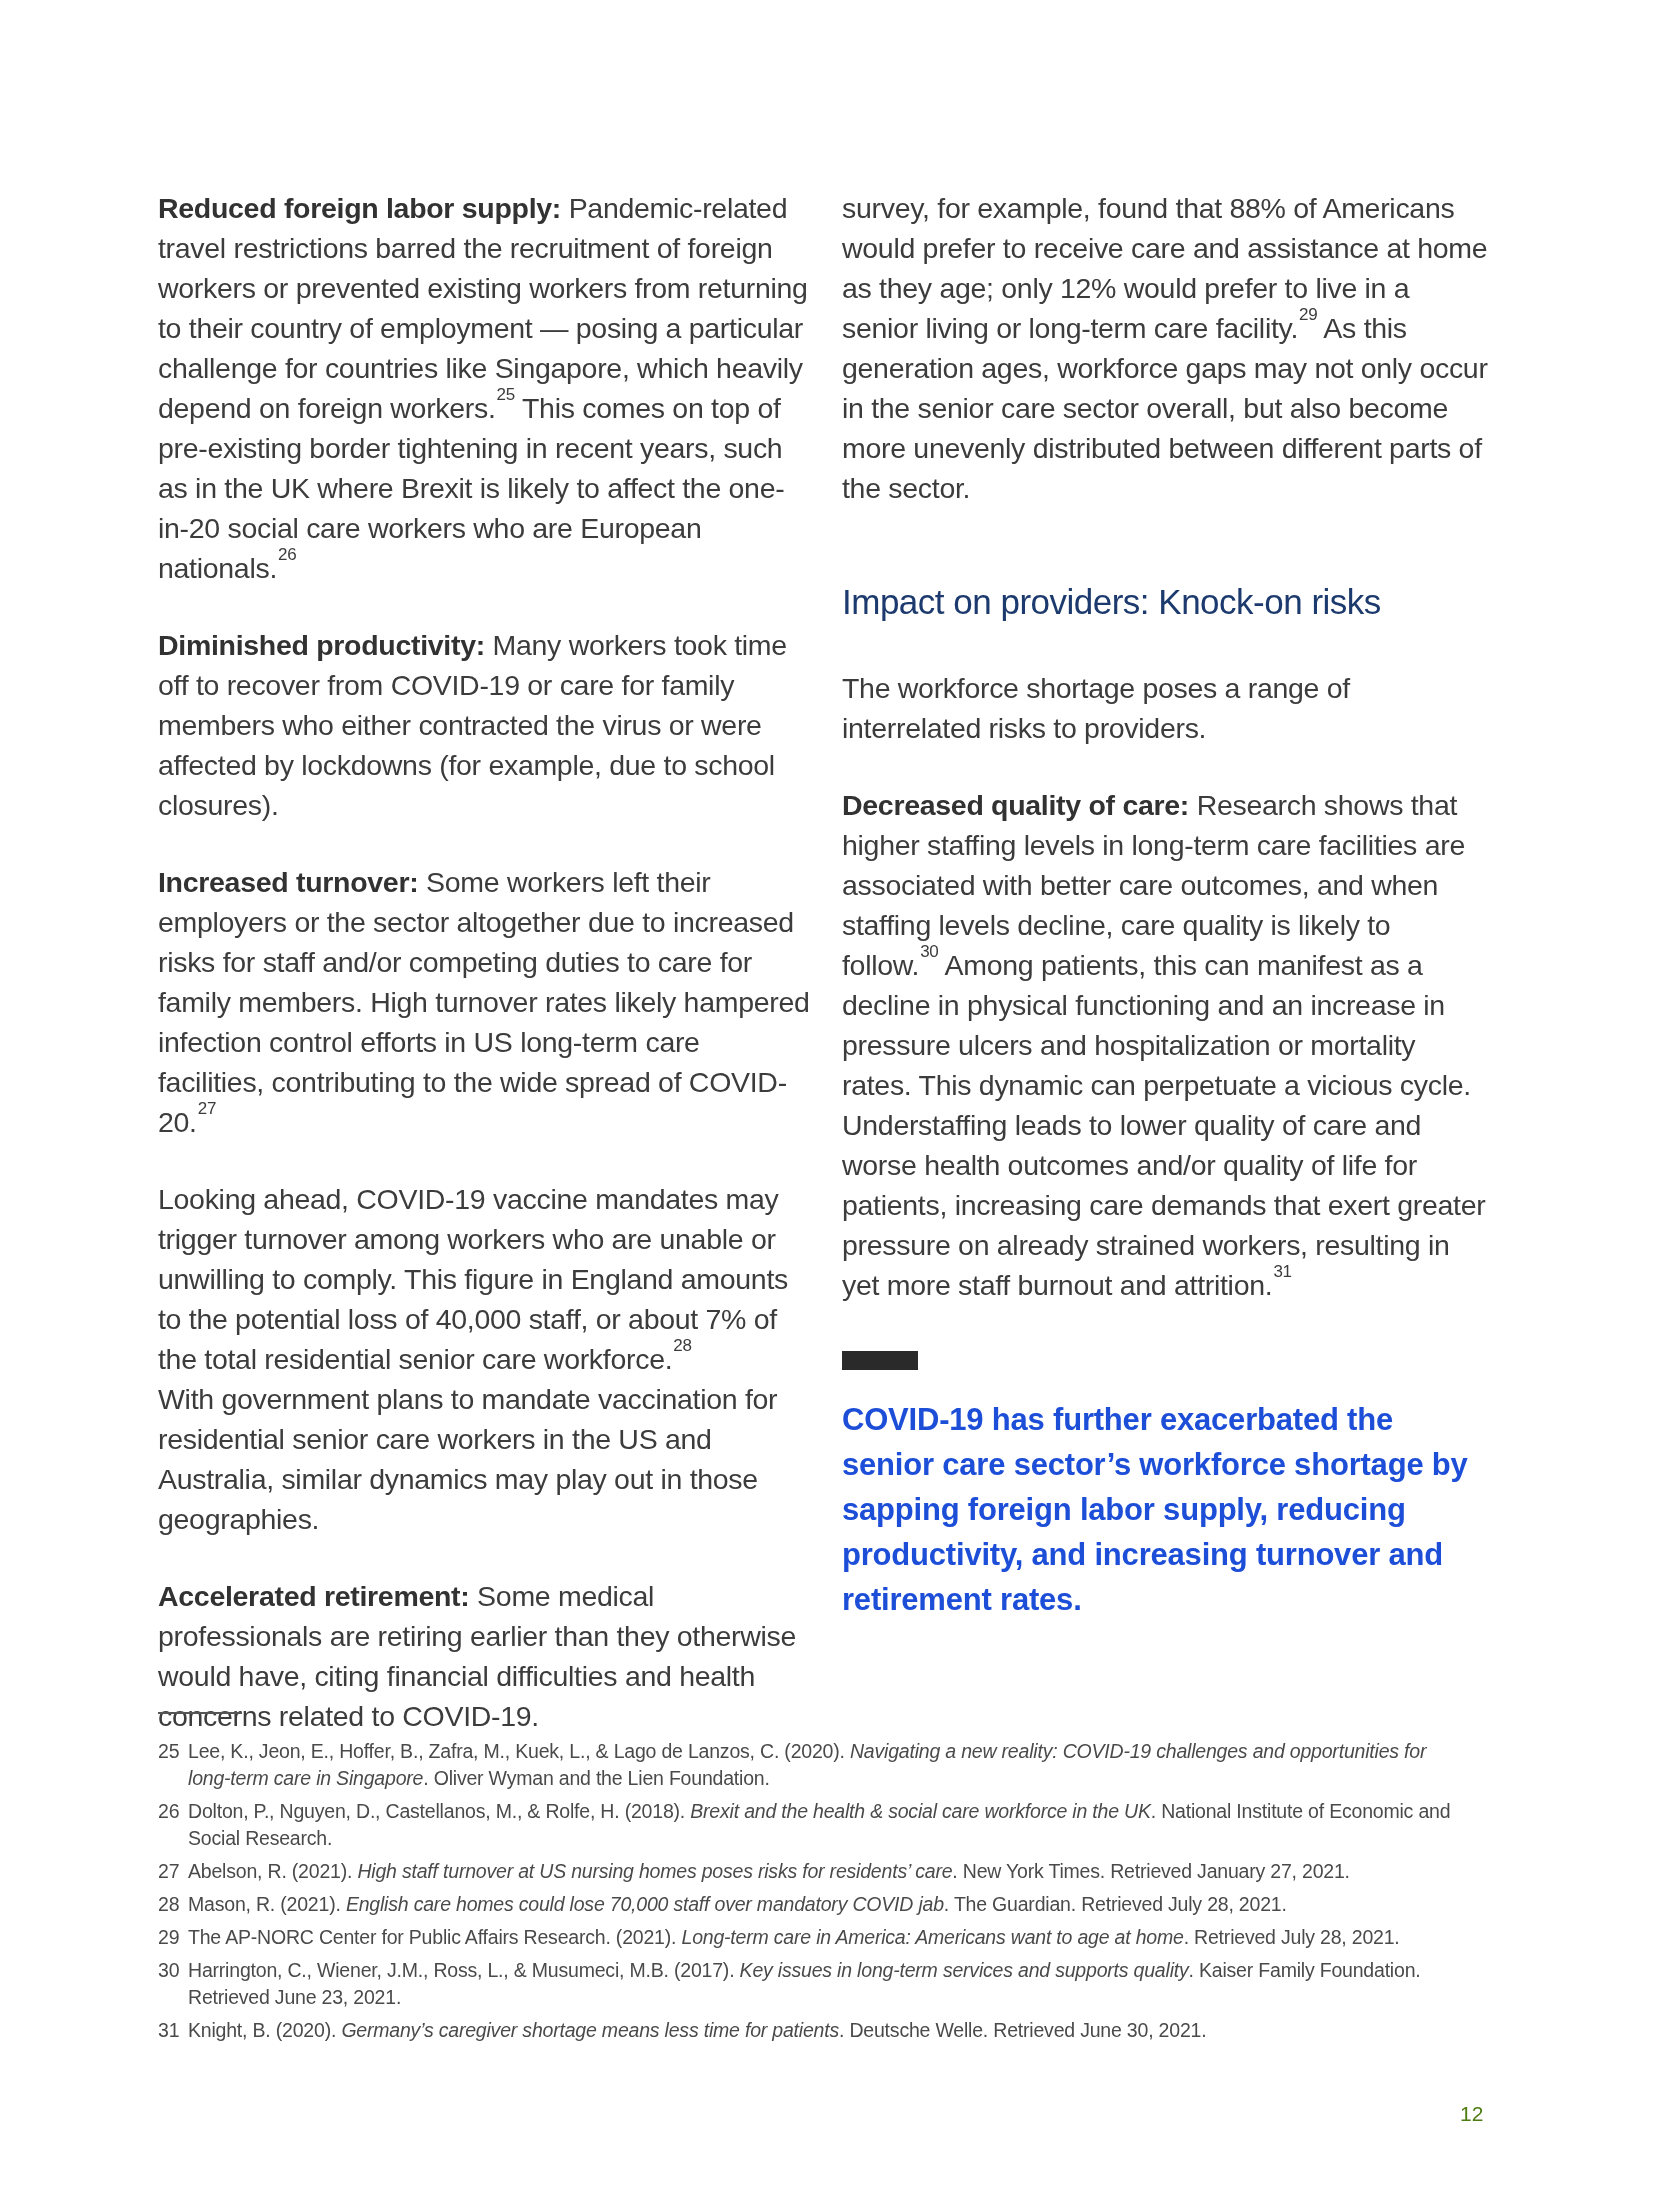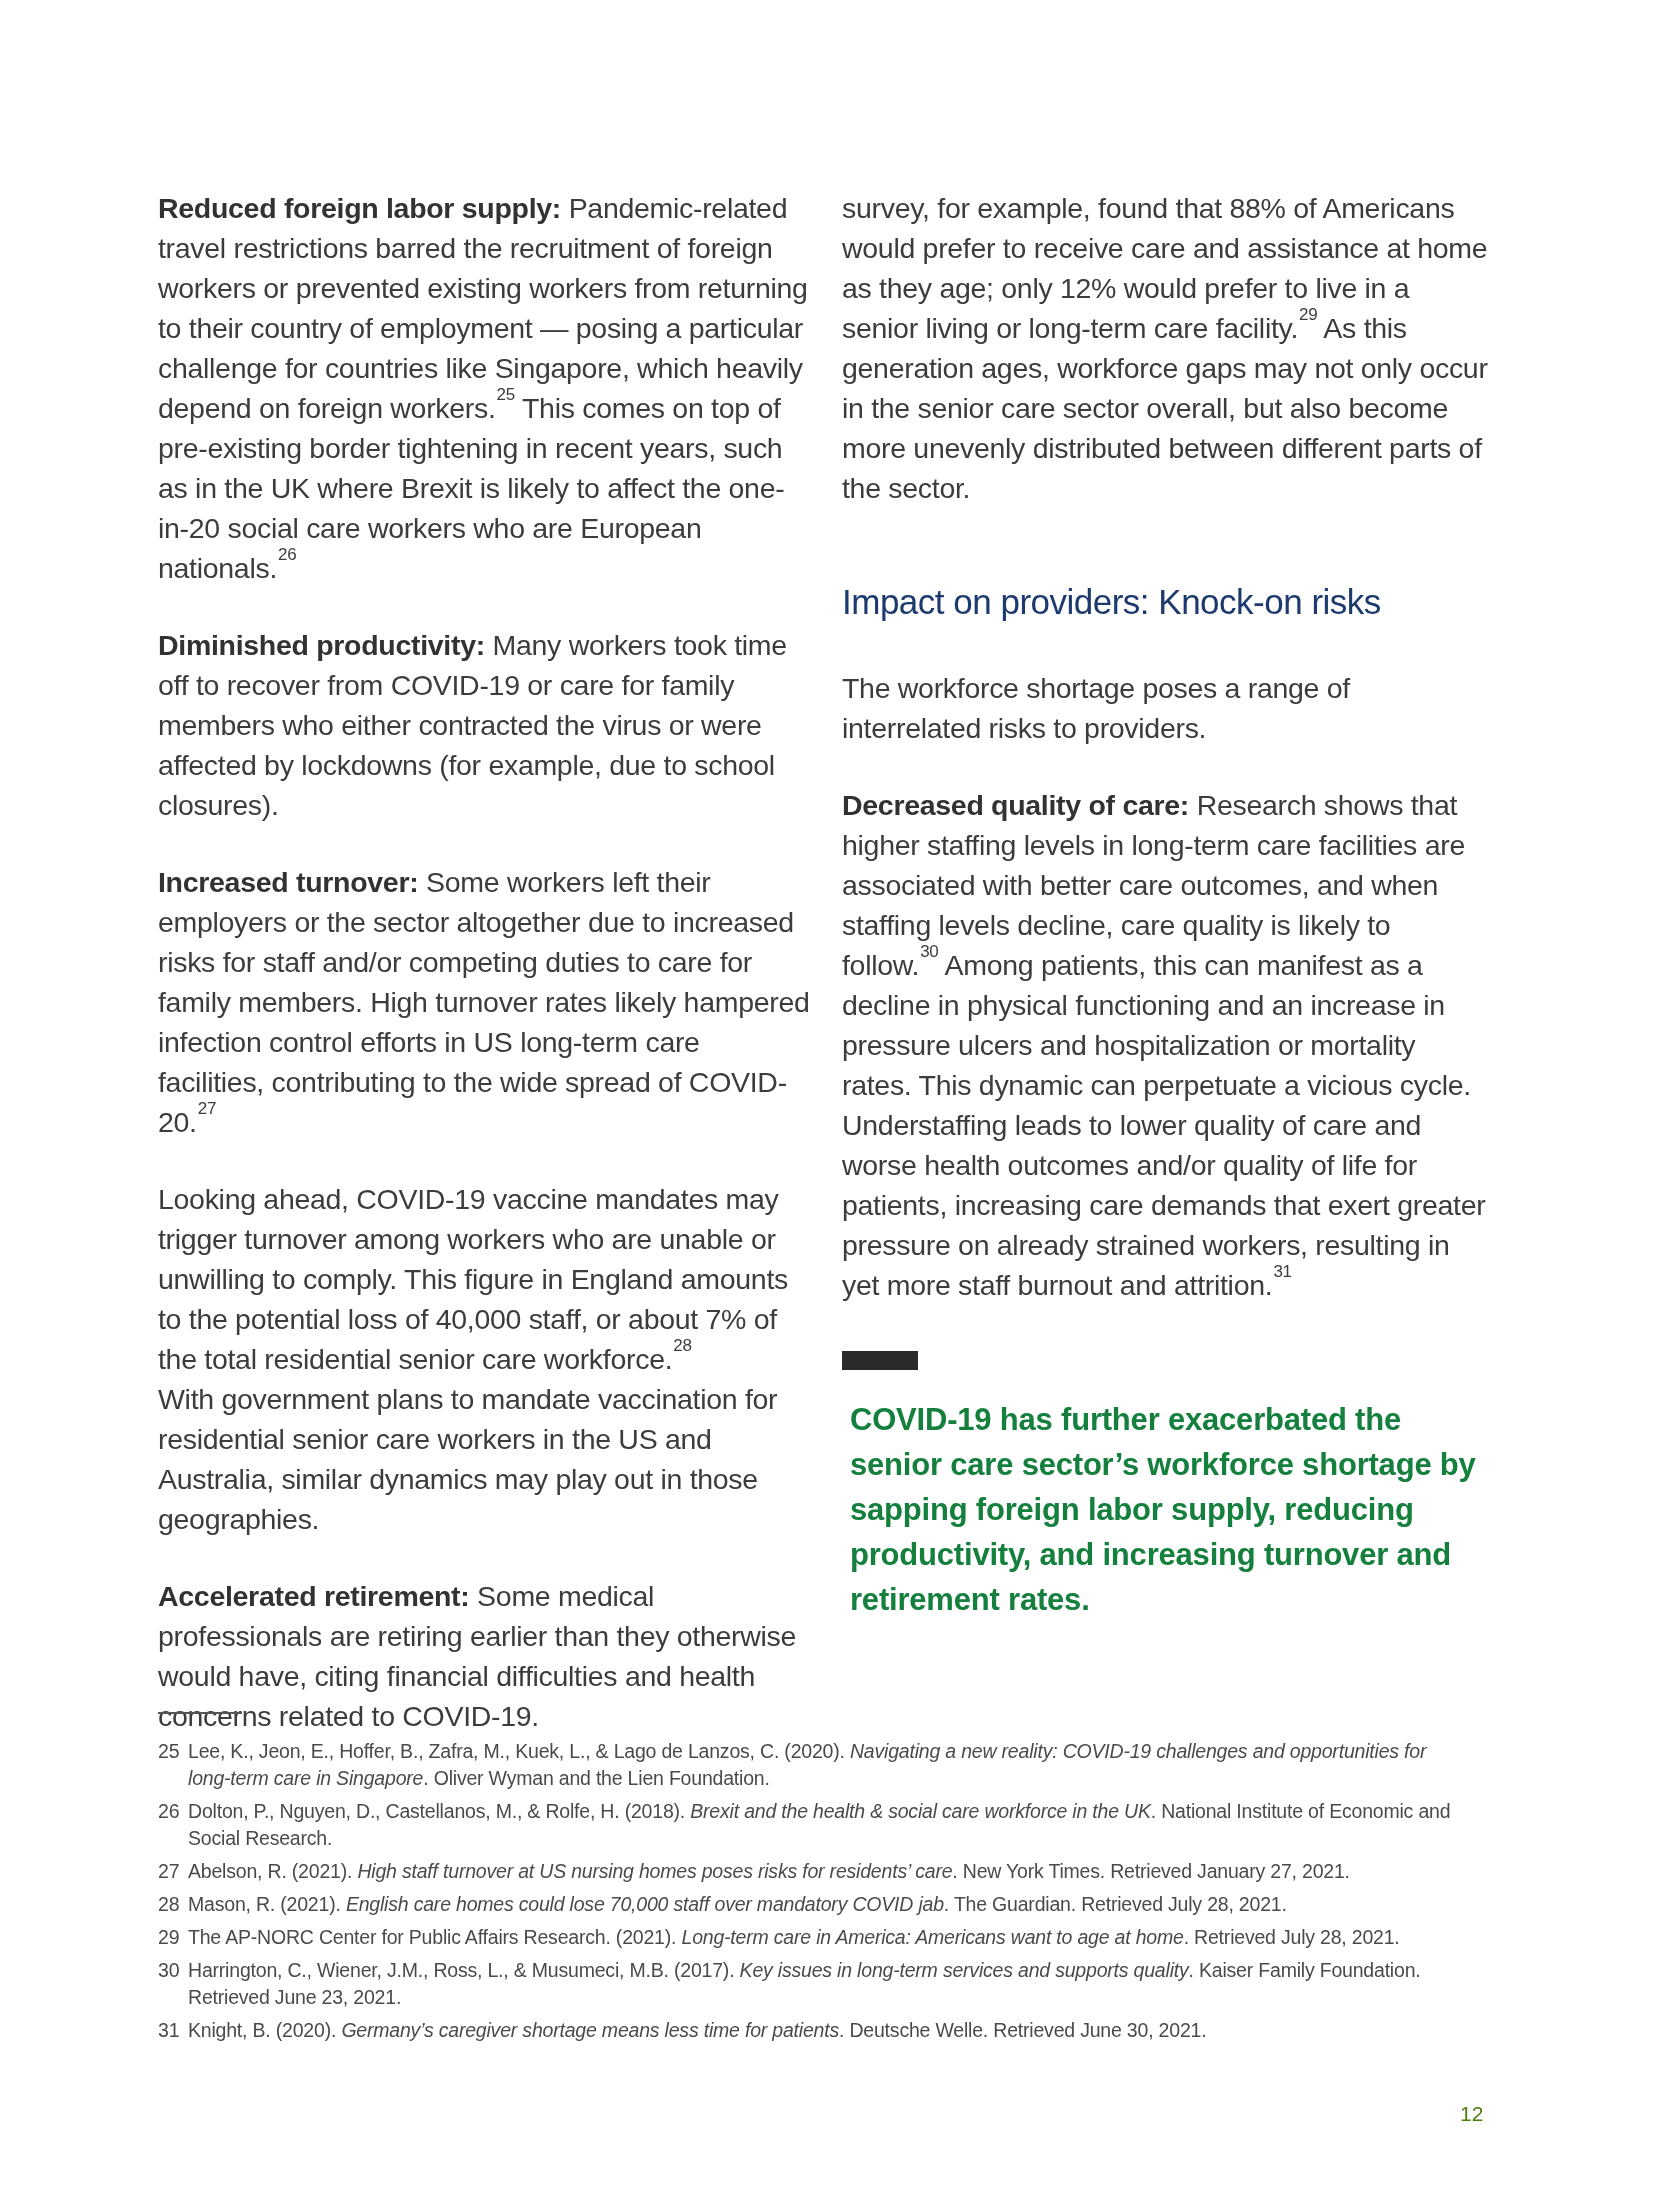--- a/index.html
+++ b/index.html
@@ -43,26 +43,26 @@
   }
 
   .callout { margin-top: 46px; }
   .callout-bar {
     width: 76px;
     height: 19px;
     background: #2a2a2a;
     margin-bottom: 27px;
   }
   p.callout-text {
-    margin: 8px;
+    margin: 0;
     font-size: 31px;
     line-height: 45px;
     font-weight: 700;
     letter-spacing: -0.2px;
-    color: #15803d;
+    color: #1d4ed8;
   }
 
   .footnotes {
     position: absolute;
     left: 158px;
     top: 1712px;
     width: 1312px;
     font-size: 19.5px;
     line-height: 27px;
     letter-spacing: -0.2px;

